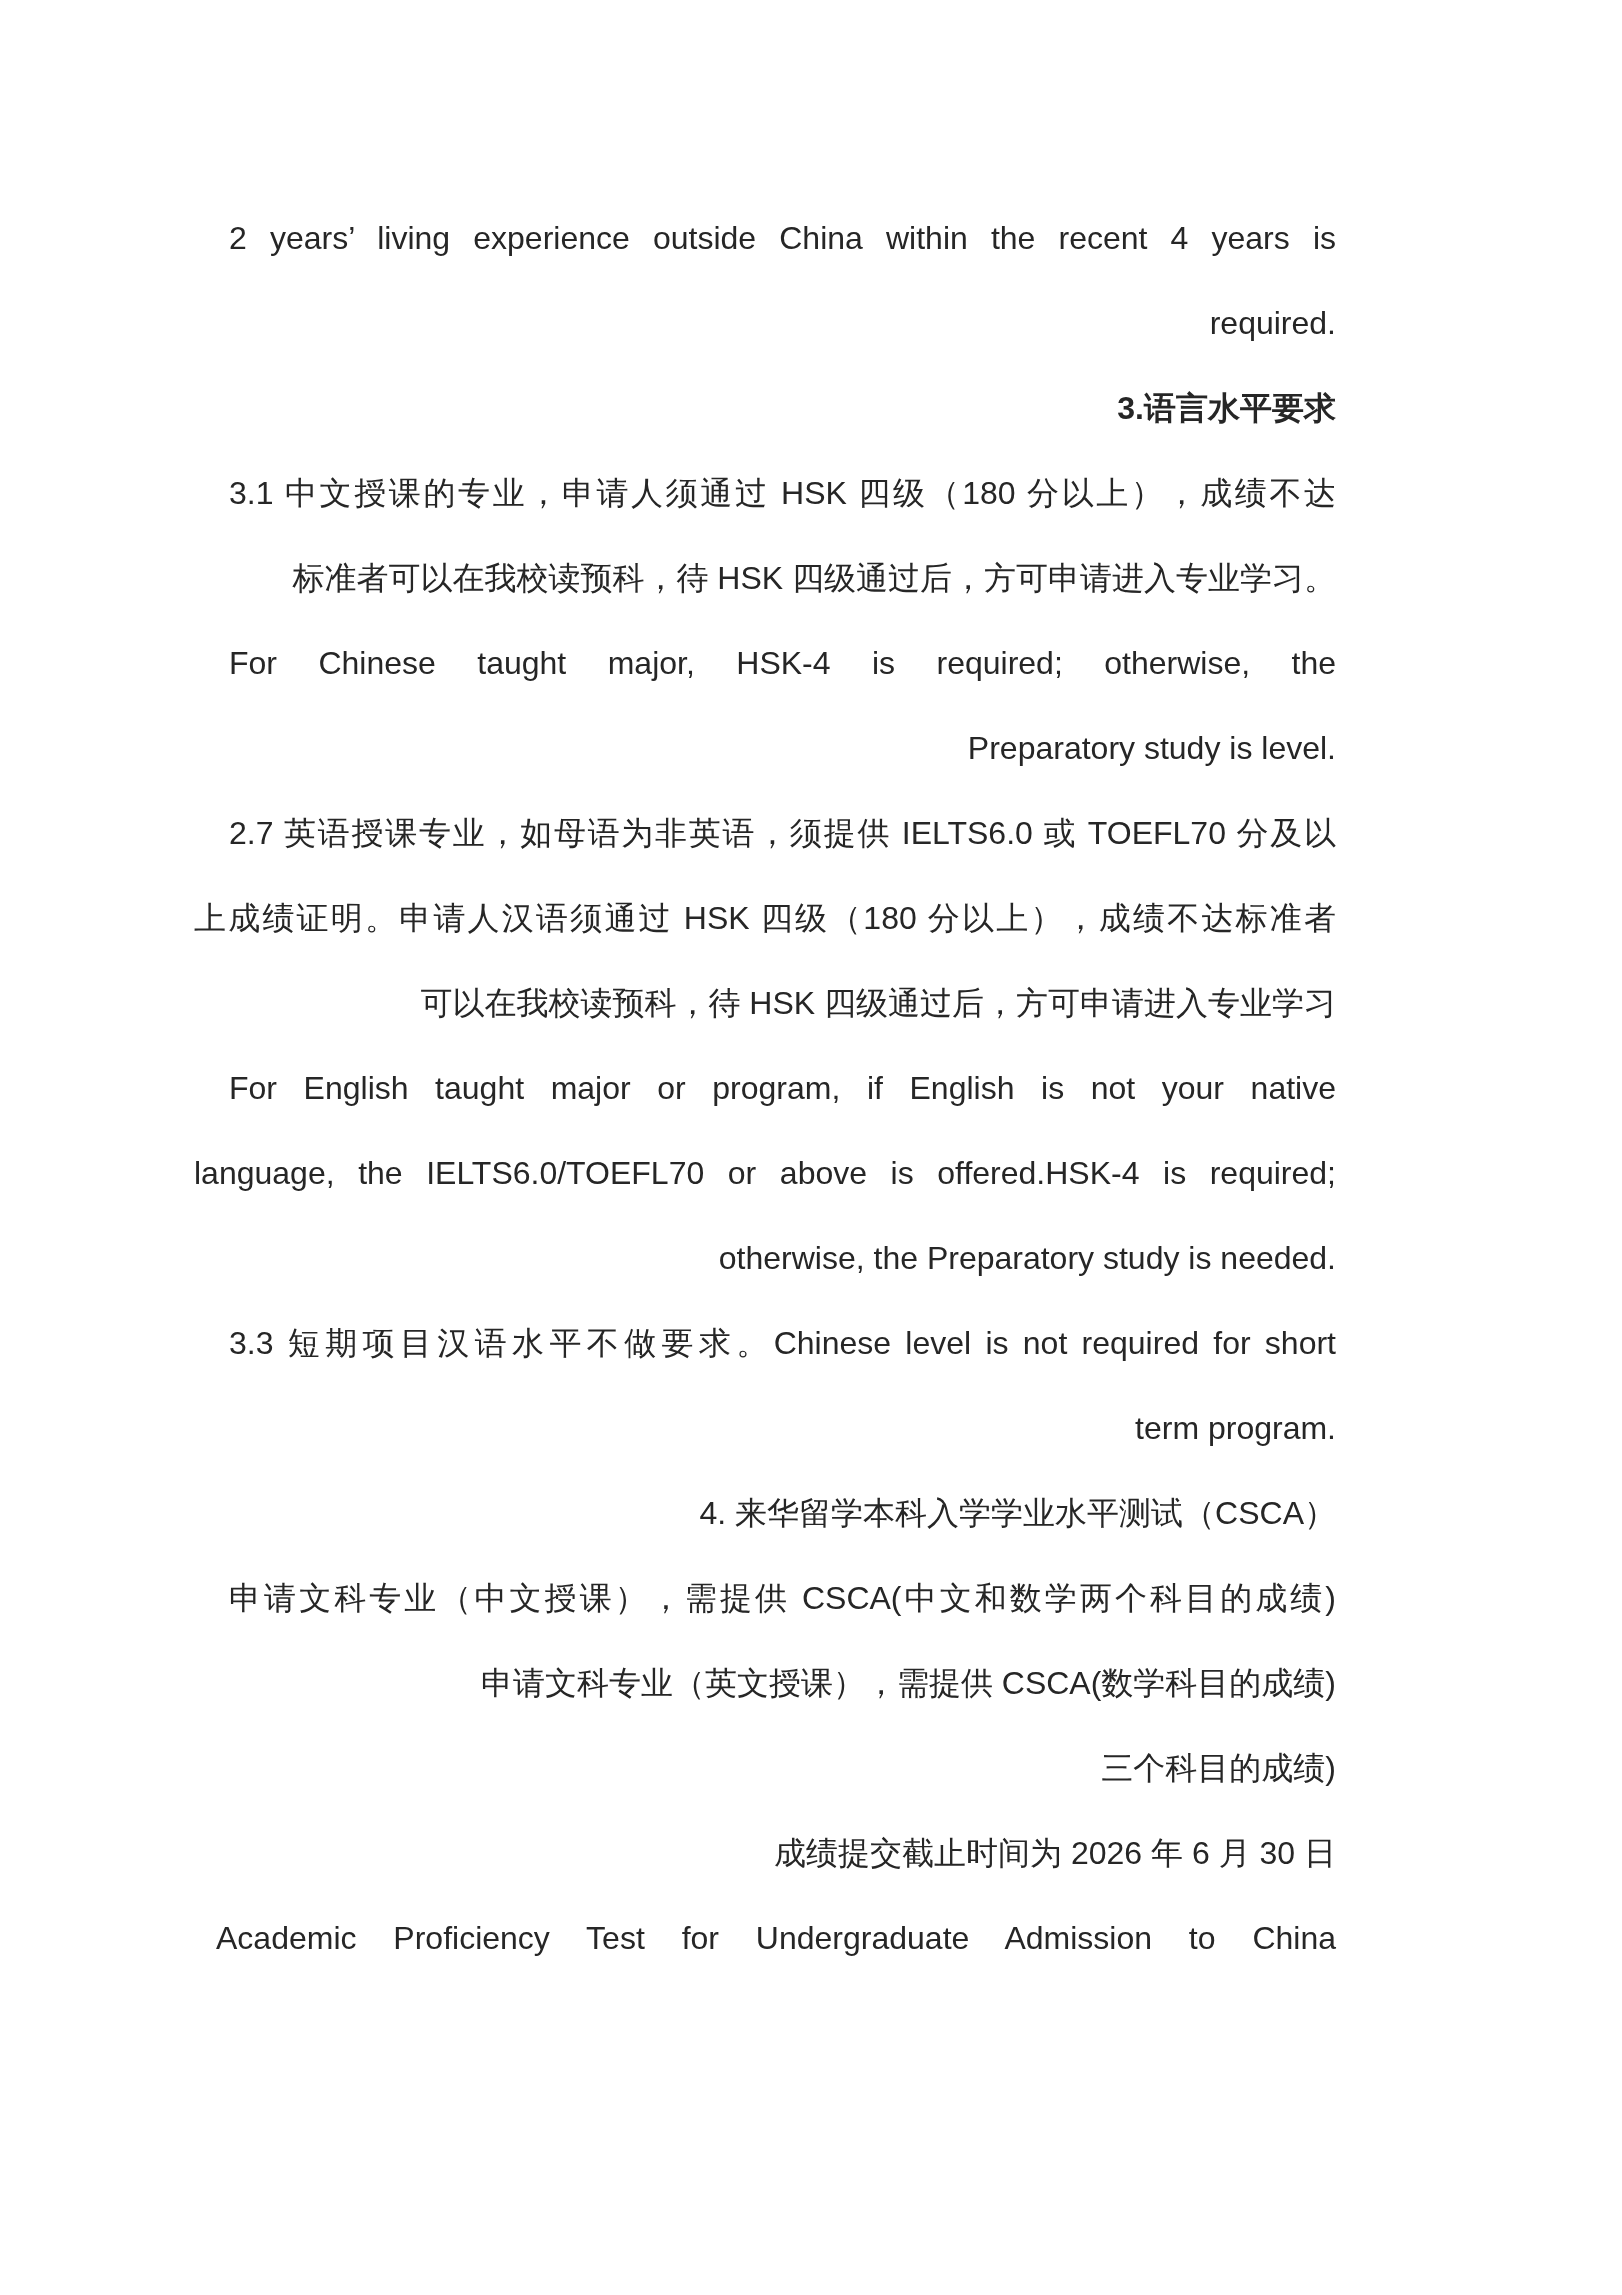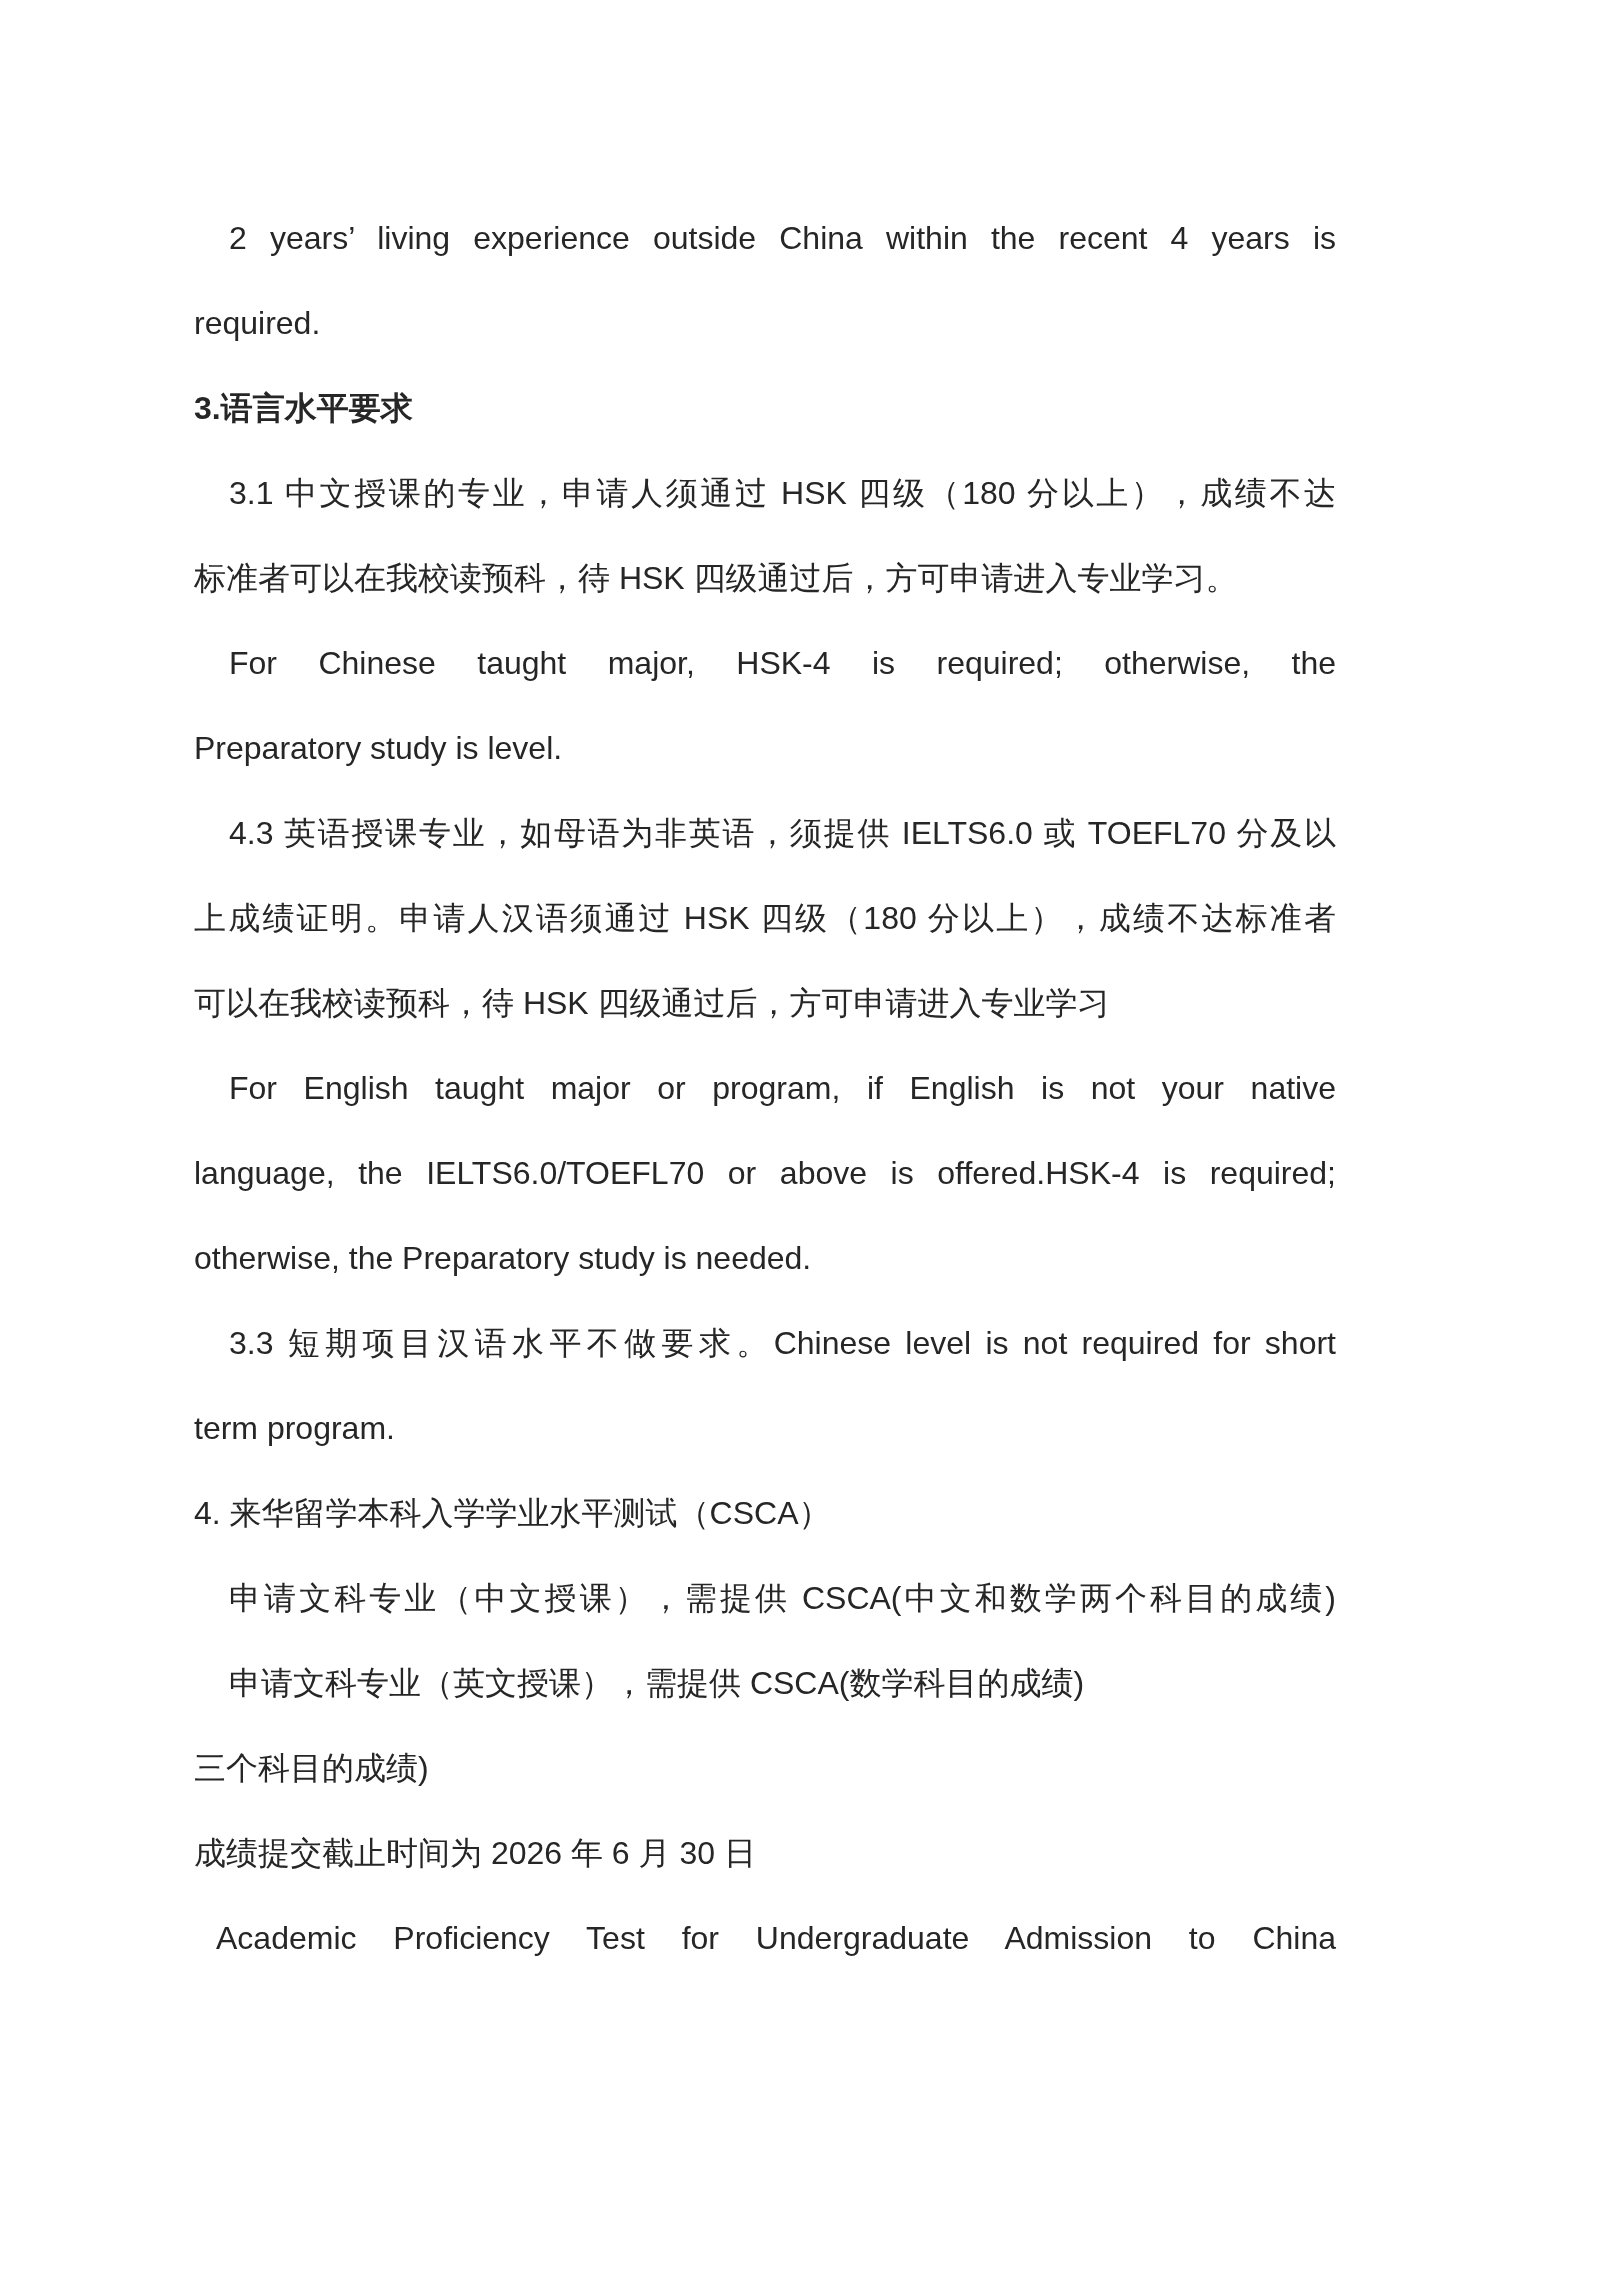--- a/index.html
+++ b/index.html
@@ -15,21 +15,21 @@
     background: #ffffff;
     color: #262626;
     font-family: "Liberation Sans", sans-serif;
     padding: 196px 194px 0 194px;
     overflow: hidden;
   }
   .line {
     height: 85px;
     line-height: 85px;
     font-size: 32px;
-    text-align: left;
+    text-align: right;
     white-space: normal;
   }
   
   .just {
     text-align: justify;
     text-align-last: justify;
   }
   
   .ind {
     padding-left: 35px;
@@ -46,21 +46,21 @@
 <body>
 
 <div class="page">
   <div class="line just ind">2 years’ living experience outside China within the recent 4 years is</div>
   <div class="line">required.</div>
   <div class="line bold">3.语言水平要求</div>
   <div class="line just ind">3.1 中文授课的专业，申请人须通过 HSK 四级（180 分以上），成绩不达</div>
   <div class="line">标准者可以在我校读预科，待 HSK 四级通过后，方可申请进入专业学习。</div>
   <div class="line just ind">For Chinese taught major, HSK-4 is required; otherwise, the</div>
   <div class="line">Preparatory study is level.</div>
-  <div class="line just ind">4.3 英语授课专业，如母语为非英语，须提供 IELTS6.0 或 TOEFL70 分及以</div>
+  <div class="line just ind">2.7 英语授课专业，如母语为非英语，须提供 IELTS6.0 或 TOEFL70 分及以</div>
   <div class="line just">上成绩证明。申请人汉语须通过 HSK 四级（180 分以上），成绩不达标准者</div>
   <div class="line">可以在我校读预科，待 HSK 四级通过后，方可申请进入专业学习</div>
   <div class="line just ind">For English taught major or program, if English is not your native</div>
   <div class="line just">language, the IELTS6.0/TOEFL70 or above is offered.HSK-4 is required;</div>
   <div class="line">otherwise, the Preparatory study is needed.</div>
   <div class="line just ind">3.3 短期项目汉语水平不做要求。Chinese level is not required for short</div>
   <div class="line">term program.</div>
   <div class="line">4. 来华留学本科入学学业水平测试（CSCA）</div>
   <div class="line just ind">申请文科专业（中文授课），需提供 CSCA(中文和数学两个科目的成绩)</div>
   <div class="line ind">申请文科专业（英文授课），需提供 CSCA(数学科目的成绩)</div>

